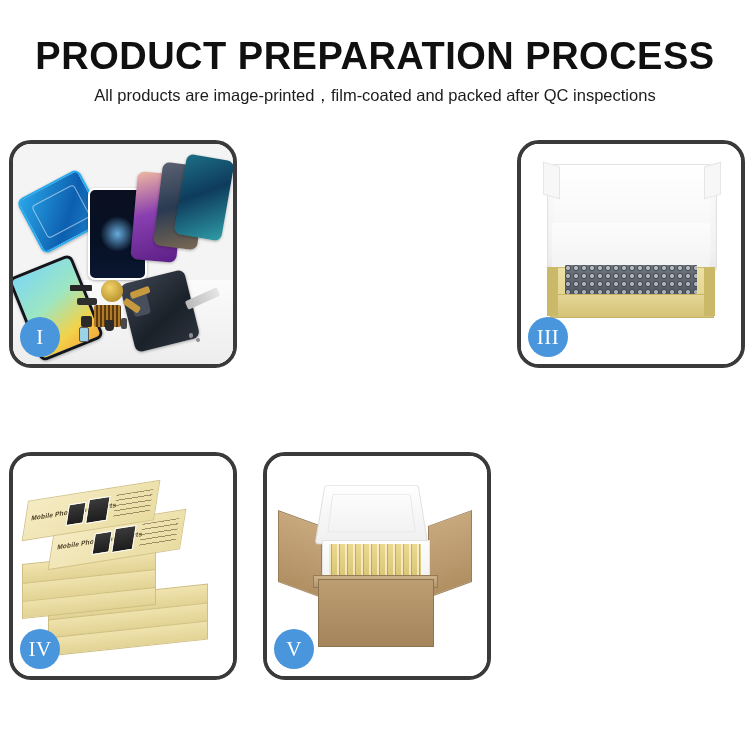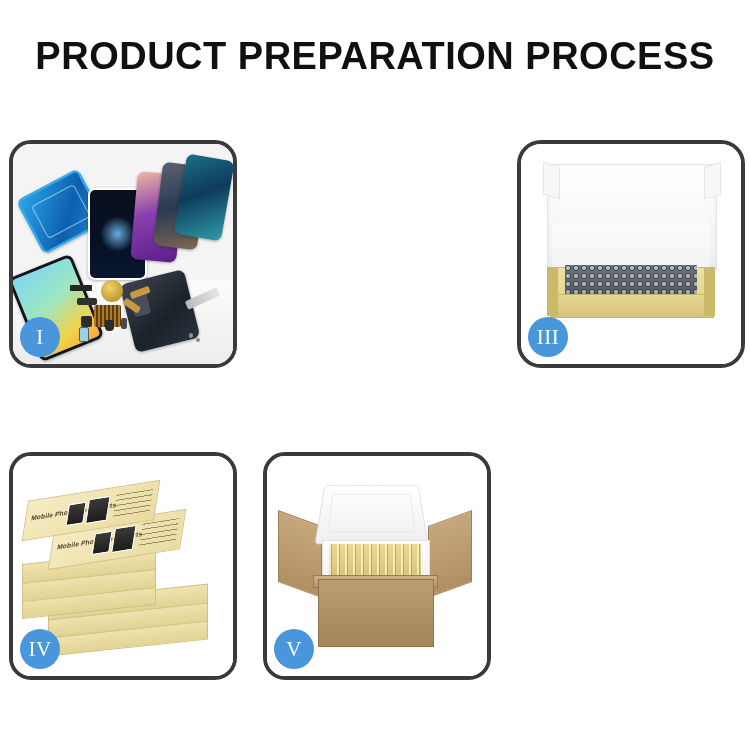--- a/index.html
+++ b/index.html
@@ -68,21 +68,21 @@
     width: 228px;
     height: 228px;
     border: 4px solid #3a3a3a;
     border-radius: 22px;
     background: #ffffff;
     box-sizing: border-box;
     overflow: hidden;
   }
   .panel-col-0 { left: 0px; }
   .panel-col-1 { left: 254px; }
-  .panel-col-2 { left: 508px; border-radius: 24px; }
+  .panel-col-2 { left: 508px; }
   .panel-row-0 { top: 0px; }
   .panel-row-1 { top: 312px; }
 
   .panel-media {
     position: absolute;
     left: 0; top: 0;
     width: 100%;
     height: 100%;
     overflow: hidden;
   }
@@ -424,20 +424,21 @@
     background: rgba(130,104,70,.45);
   }
 </style>
 </head>
 <body>
 
 <div id="page">
 
   <div id="header">
     <div id="page-title">PRODUCT PREPARATION PROCESS</div>
+    <div id="page-subtitle">All products are image-printed，film-coated and packed after QC inspections</div>
   </div>
 
   <div id="panel-grid">
 
     <div class="panel panel-col-0 panel-row-0">
       <div class="panel-media scene-parts">
         <div class="floor"></div>
         <div class="ph ph-blue"></div>
         <div class="ph ph-dark"></div>
         <div class="ph ph-purple"></div>

